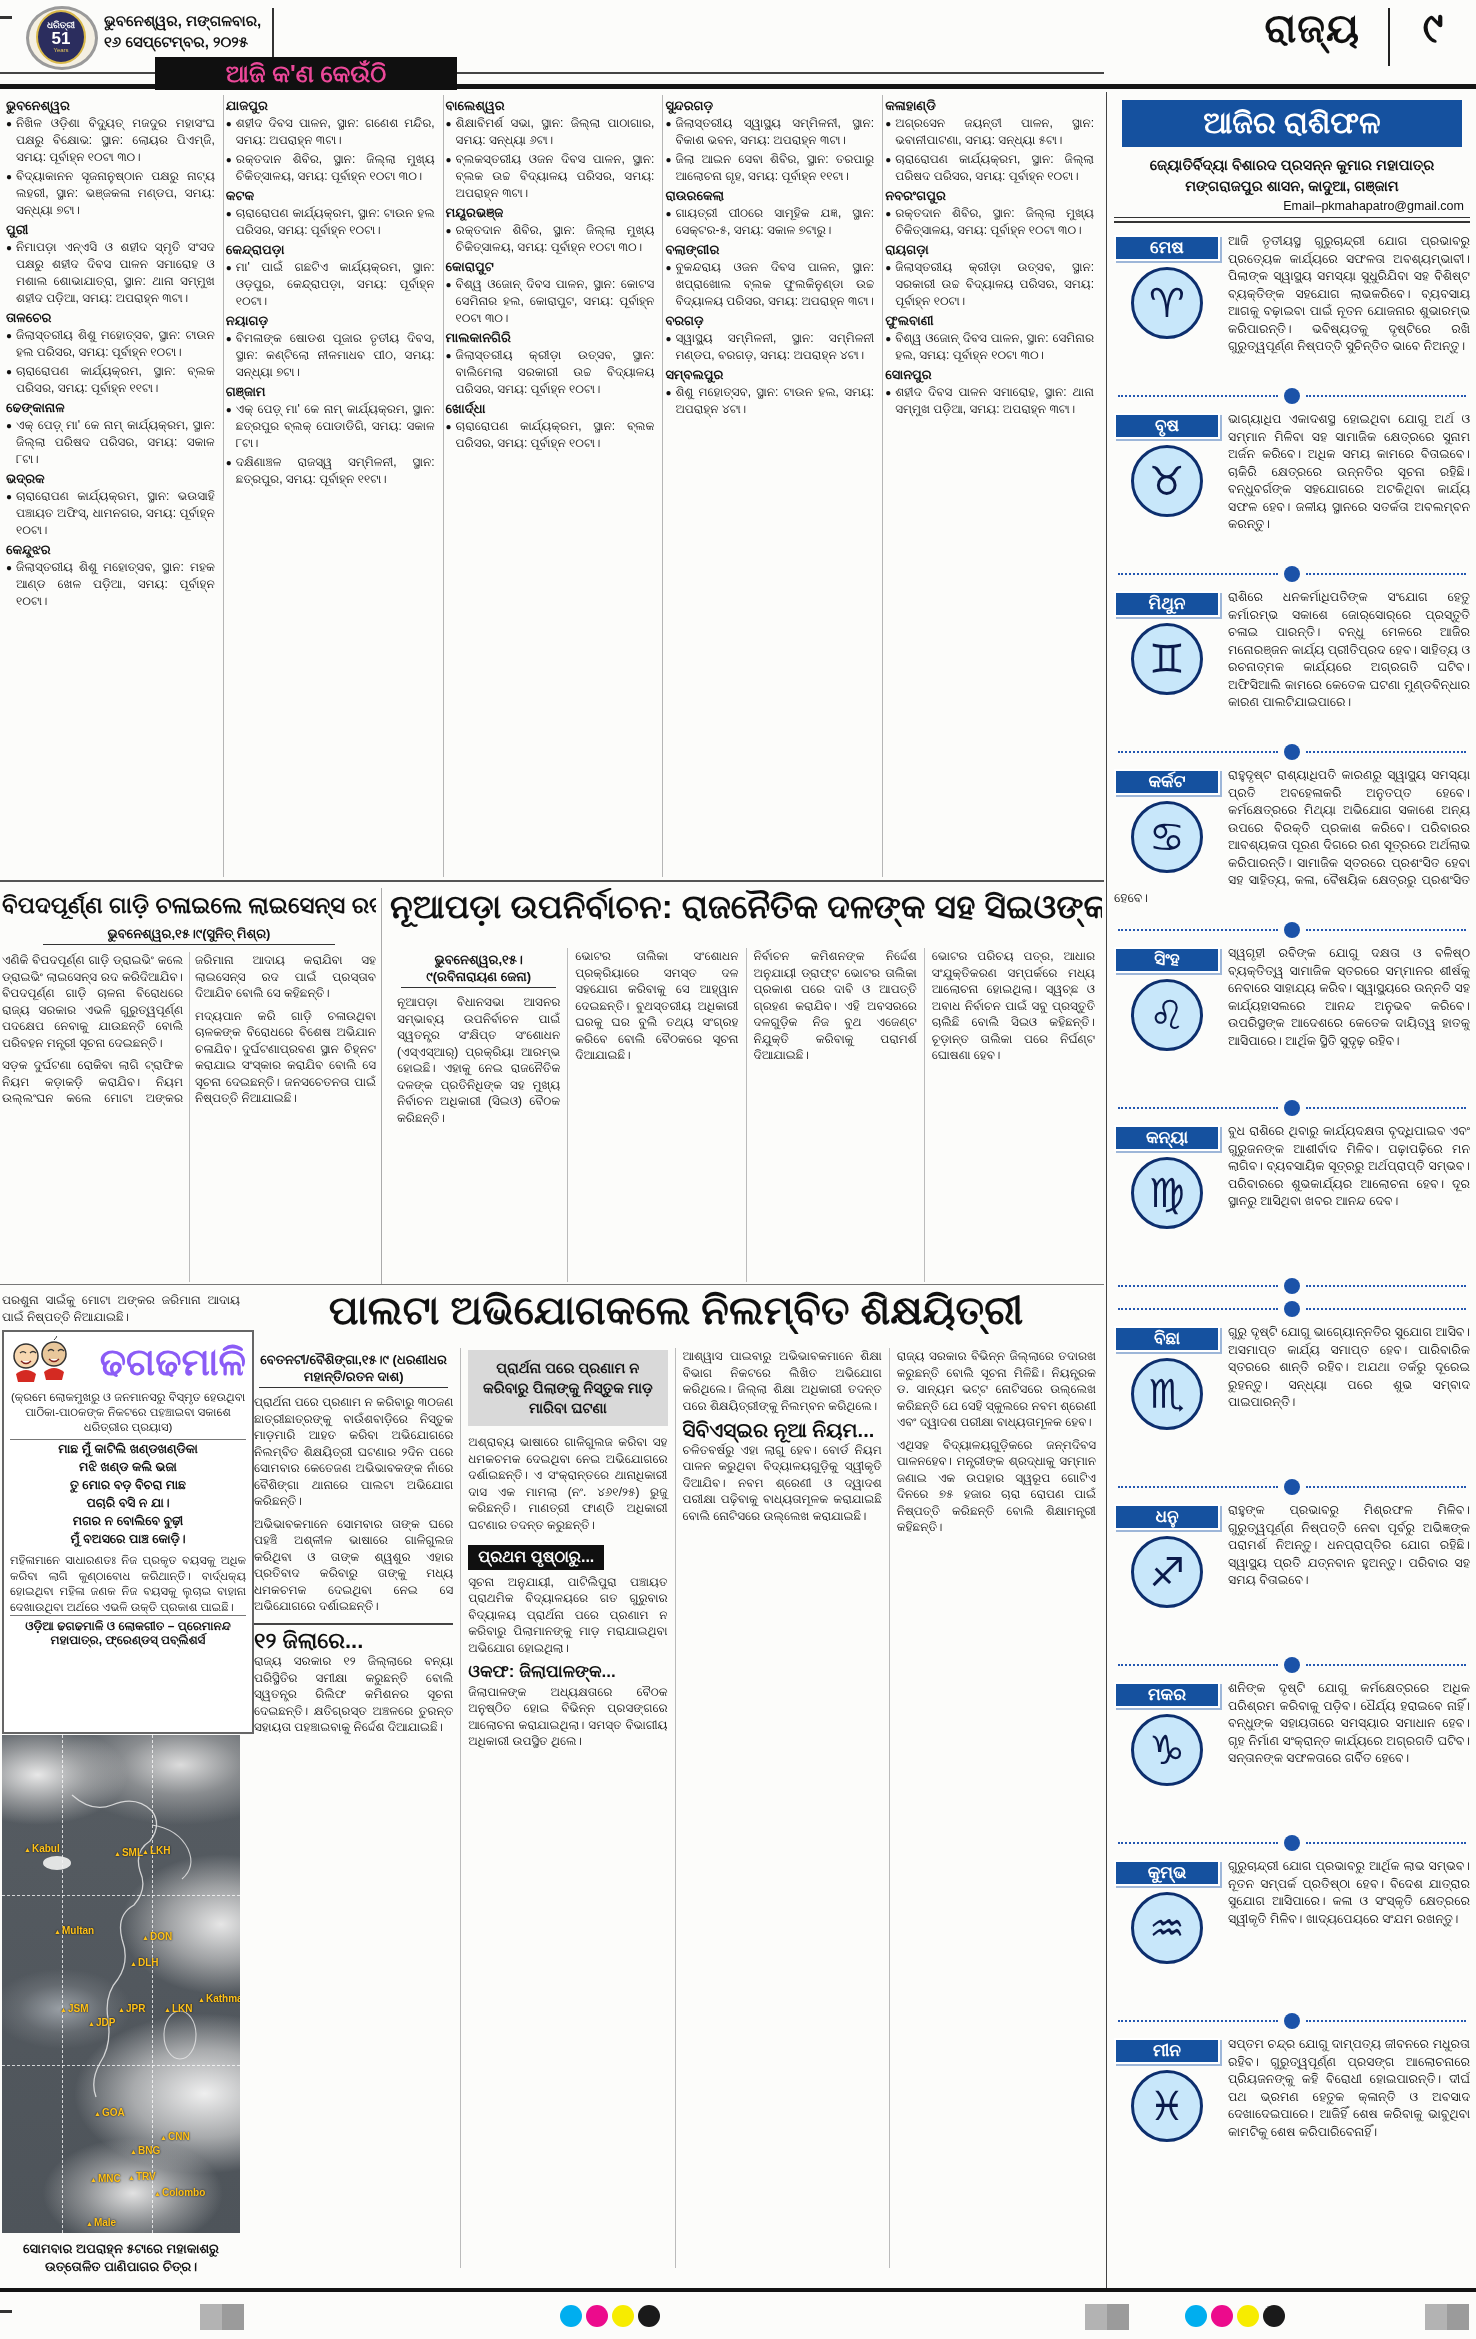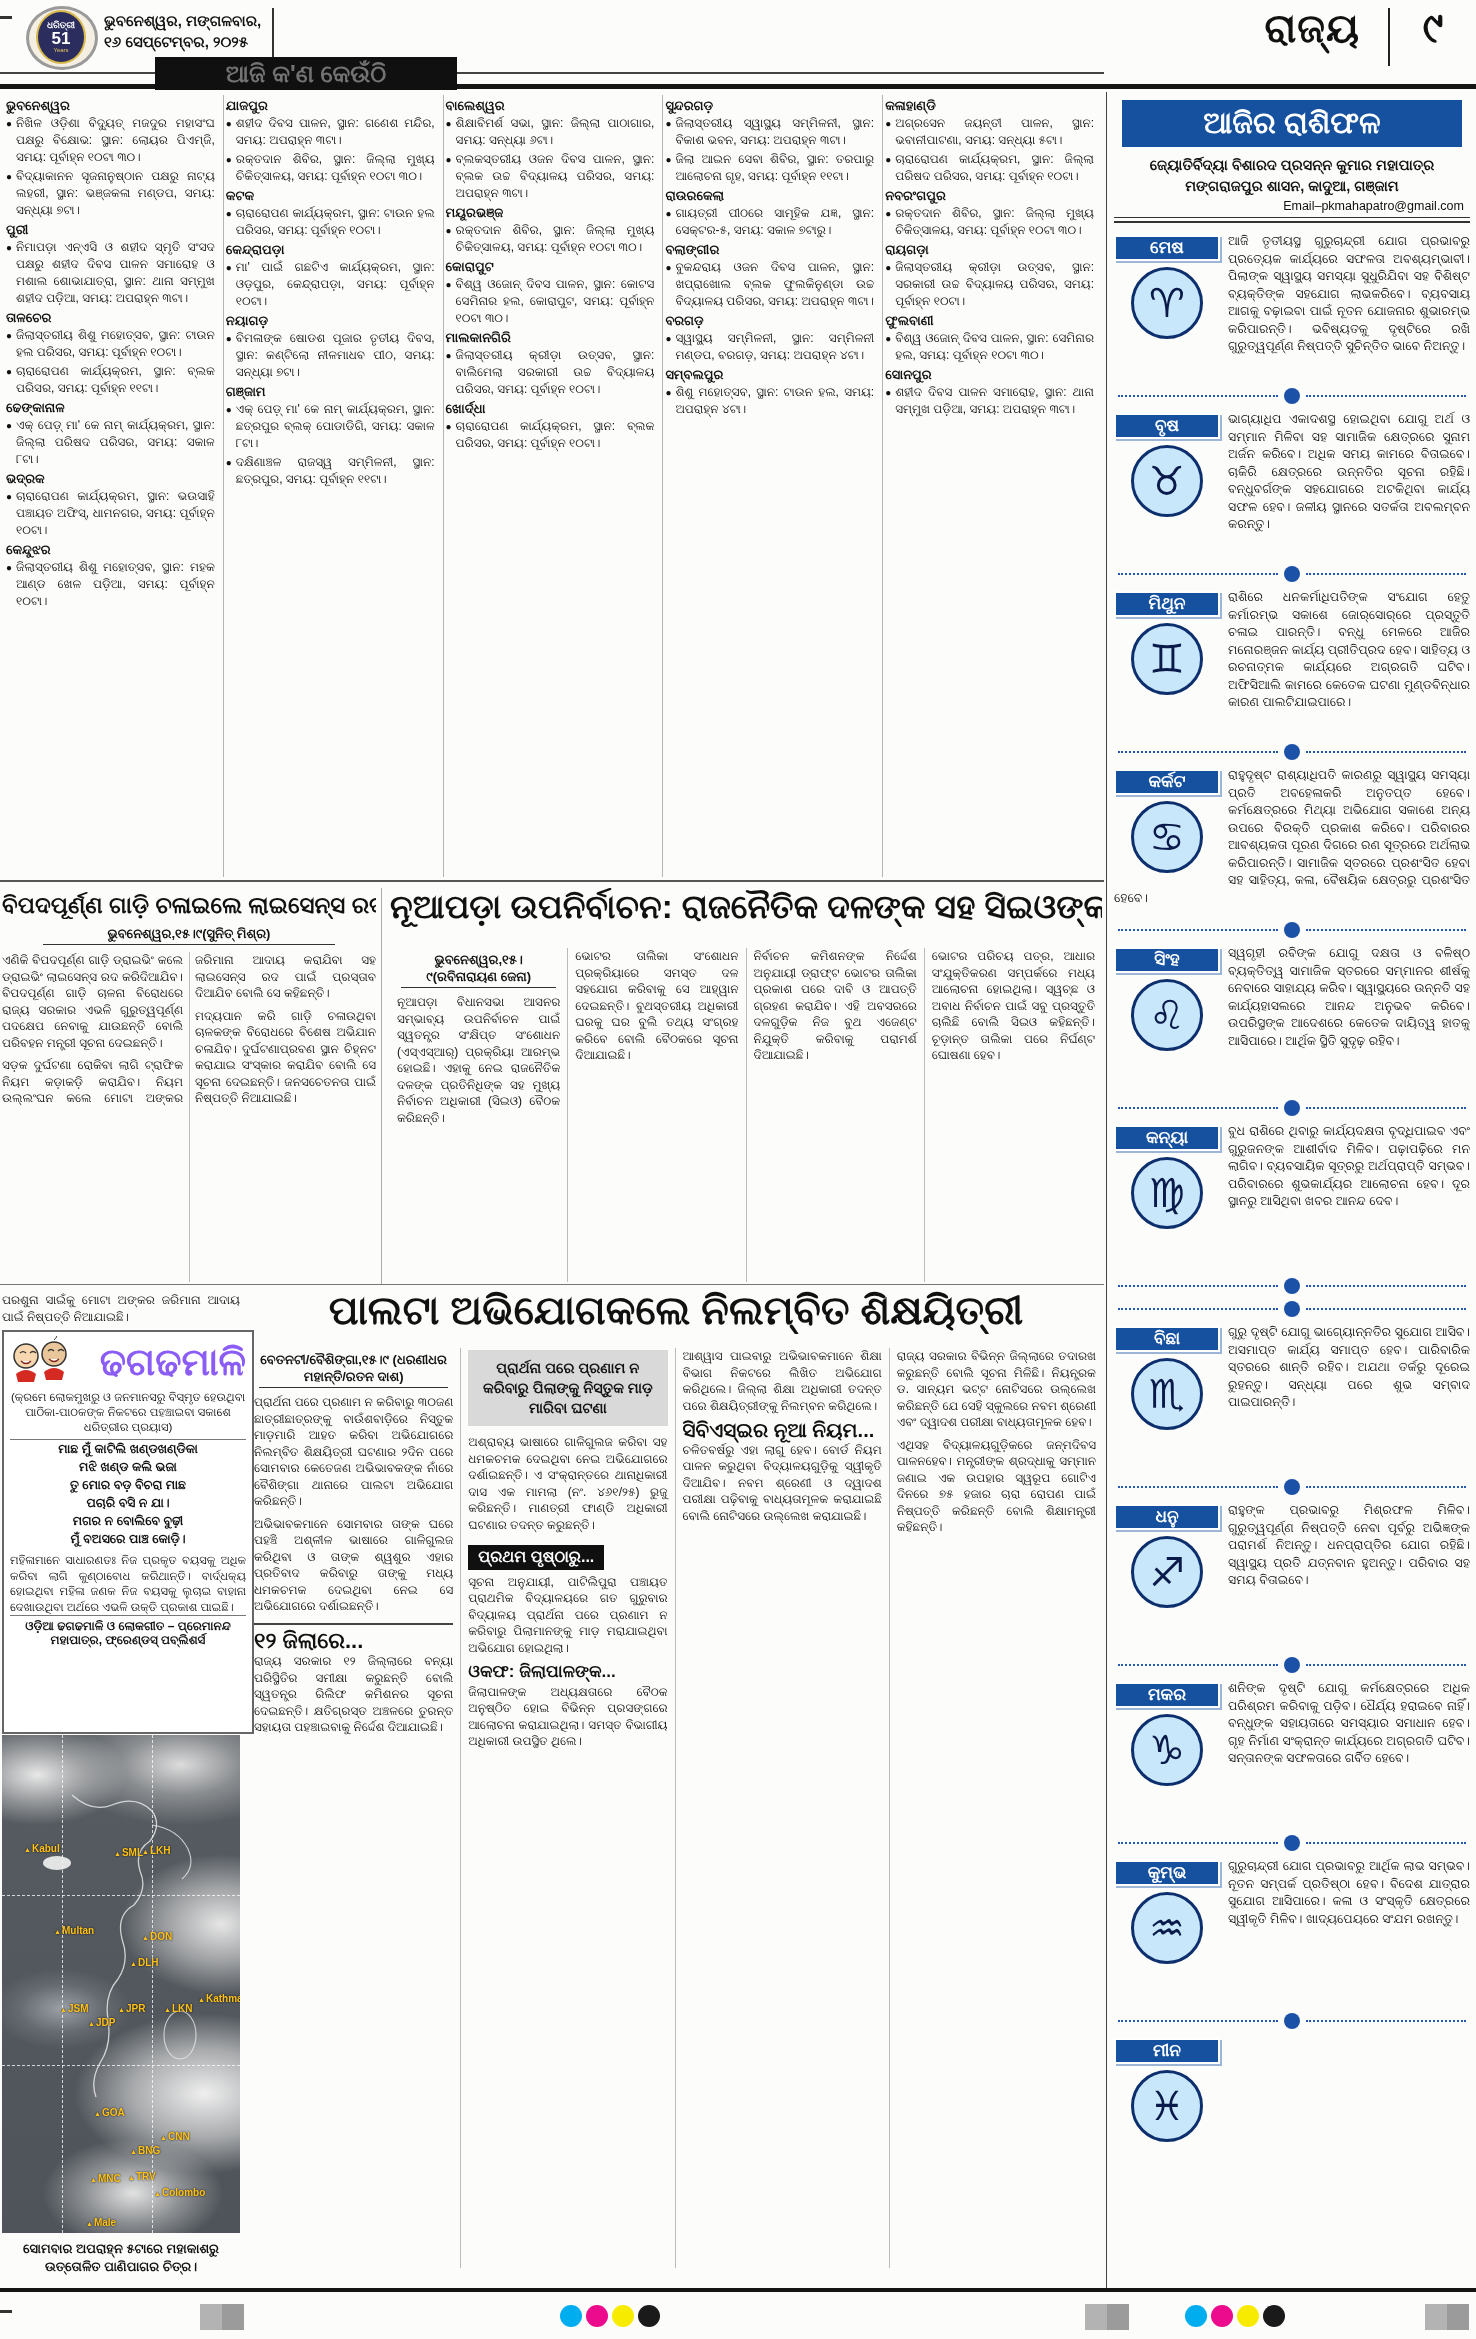--- a/index.html
+++ b/index.html
@@ -16,21 +16,21 @@
   .logo-years-lb{font-size:6px;color:#e7c95c;line-height:7px;}
   .dateline{top:10px;left:104px;width:170px;font-size:15px;font-weight:bold;line-height:21px;}
   .date-sep{top:8px;left:272px;width:0;height:66px;border-left:2px solid #333;}
   .section-title{top:6px;left:1210px;width:150px;font-size:40px;font-weight:bold;text-align:right;letter-spacing:1px;}
   .page-sep{top:8px;left:1388px;width:0;height:58px;border-left:2px solid #222;}
   .page-num{top:4px;left:1398px;width:70px;font-size:42px;font-weight:bold;text-align:center;}
   .rule-thick{left:0;width:1476px;height:5px;background:#161616;}
   .edge-tick{left:0;width:12px;height:3px;background:#333;}
   
   .banner-line{top:72px;left:0;width:1104px;border-top:2px solid #444;}
-  .banner{top:57px;left:155px;width:302px;height:33px;background:#101010;color:#737373;
+  .banner{top:57px;left:155px;width:302px;height:33px;background:#101010;color:#ec4899;
           display:flex;align-items:center;justify-content:center;font-size:24px;font-weight:bold;}
   
   .listings{top:95px;left:4px;width:1098px;height:782px;display:flex;overflow:hidden;}
   .lcol{width:212px;padding:0 8px 0 2px;border-right:1px solid #b5b5b5;font-size:12px;line-height:17px;}
   .lcol:last-child{border-right:none;}
   .lcity{font-weight:bold;font-size:13px;margin:2px 0 1px 0;}
   .litem{display:flex;margin:0 0 2px 0;text-align:justify;}
   .lbull{flex:0 0 10px;font-size:10px;line-height:17px;}
   .hr-thin{left:0;width:1104px;border-top:2px solid #555;}
   
@@ -542,20 +542,21 @@
         <div class="dotsep">
           <span class="dl"></span>
           <span class="dd"></span>
           <span class="dl"></span>
         </div>
         <div class="sign">
           <div class="sign-head">
             <div class="sign-chip">ମୀନ</div>
             <div class="sign-circ">♓</div>
           </div>
+          <div class="sign-text">ସପ୍ତମ ଚନ୍ଦ୍ର ଯୋଗୁ ଦାମ୍ପତ୍ୟ ଜୀବନରେ ମଧୁରତା ରହିବ। ଗୁରୁତ୍ୱପୂର୍ଣ୍ଣ ପ୍ରସଙ୍ଗ ଆଲୋଚନାରେ ପ୍ରିୟଜନଙ୍କୁ କହି ବିରୋଧୀ ହୋଇପାରନ୍ତି। ଦୀର୍ଘ ପଥ ଭ୍ରମଣ ହେତୁକ କ୍ଳାନ୍ତି ଓ ଅବସାଦ ଦେଖାଦେଇପାରେ। ଆଜିହିଁ ଶେଷ କରିବାକୁ ଭାବୁଥିବା କାମଟିକୁ ଶେଷ କରିପାରିବେନାହିଁ।</div>
         </div>
       </div>
 
   </div>
 
   <div class="abs bot-rule"></div>
   <div class="abs edge-tick" style="top:2310px;"></div>
   <div class="abs marks" id="marks">
       <div class="gray2" style="left: 200px;">
         <i style="left: 0px; background: rgb(179, 179, 179);"></i>

